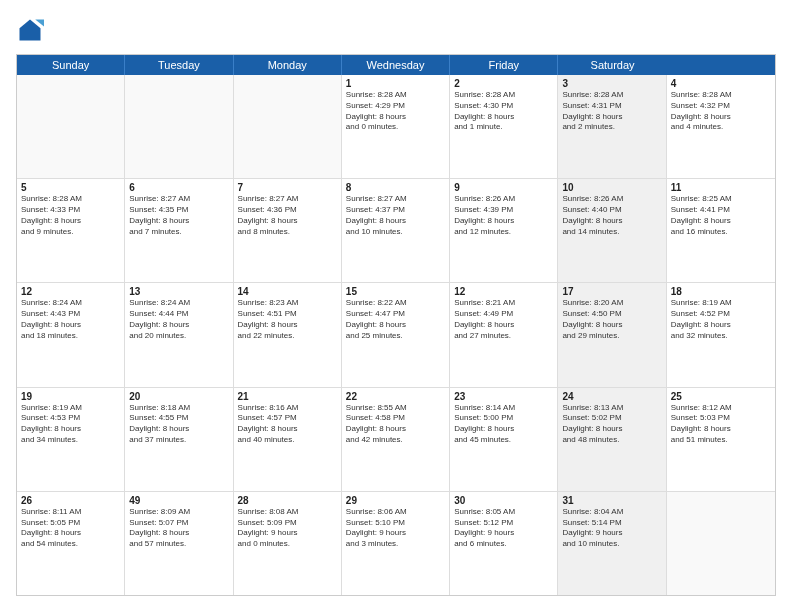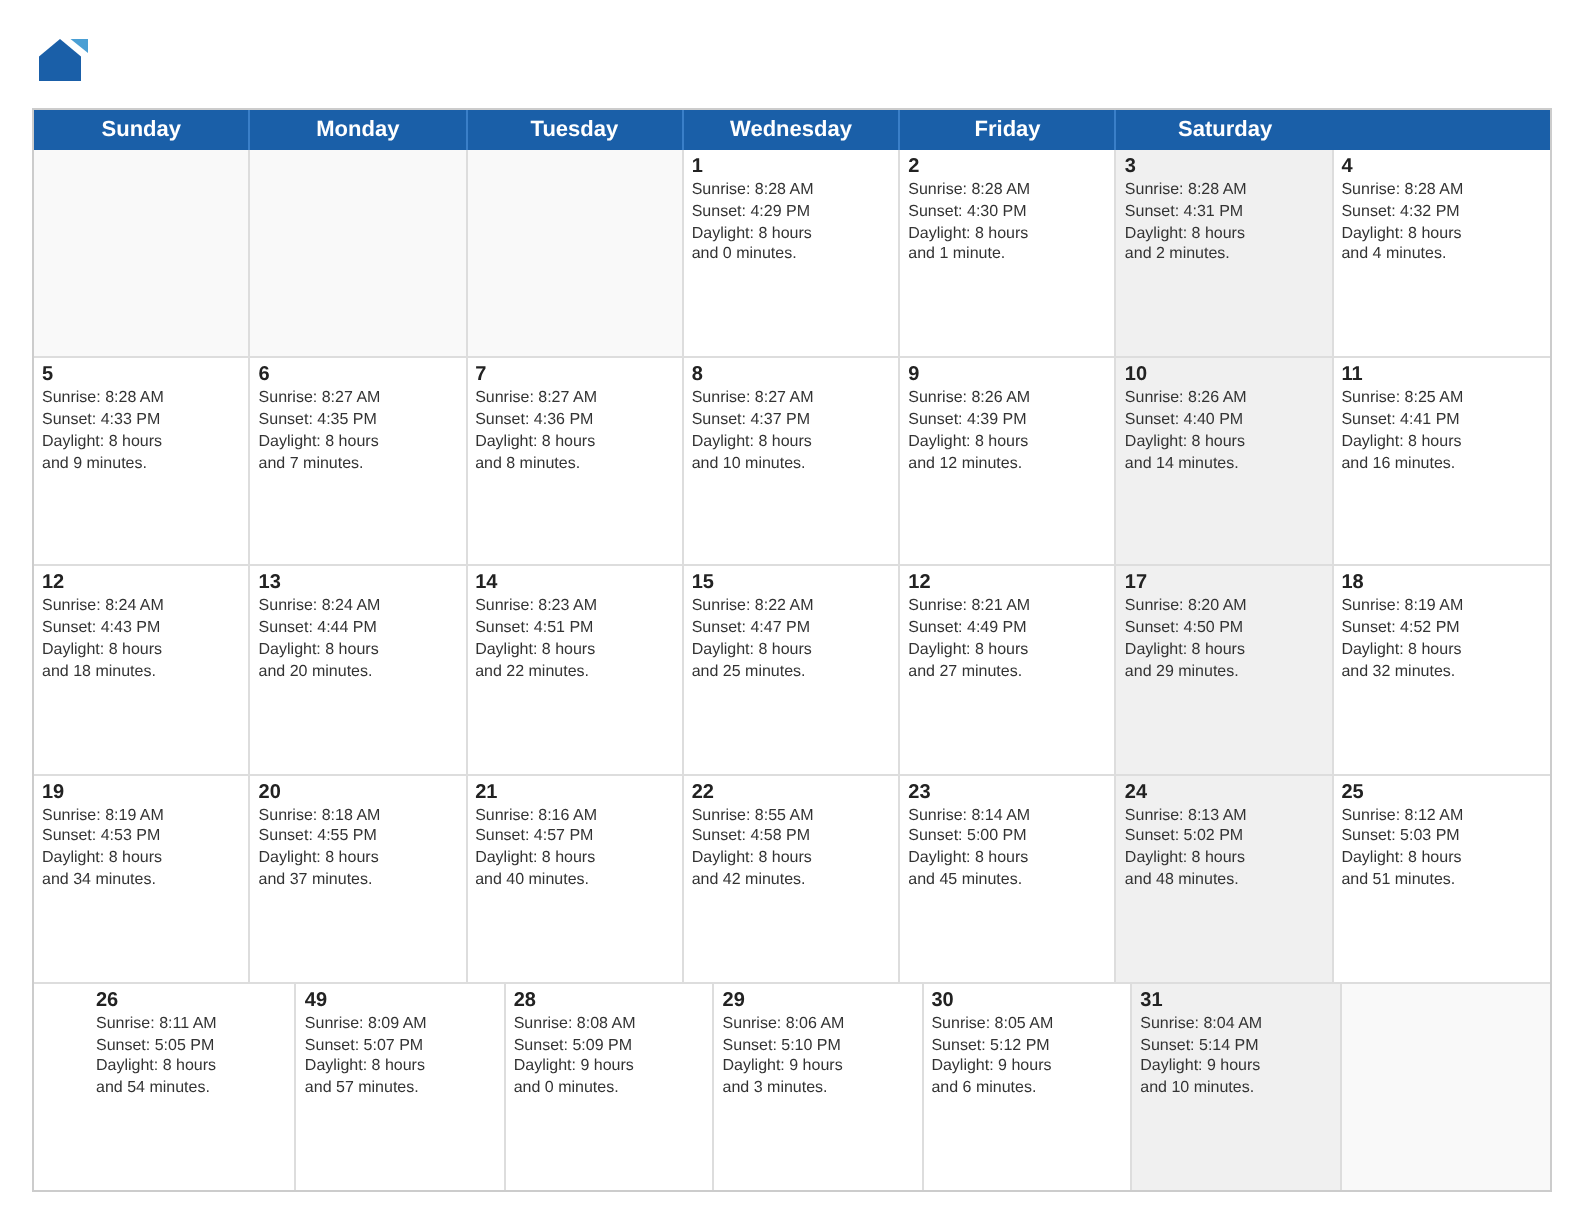--- a/index.html
+++ b/index.html
@@ -60,38 +60,38 @@
       border: 1px solid #ccc;
     }
     .cal-header {
       display: grid;
       grid-template-columns: repeat(7, 1fr);
       background: #1a5fa8;
     }
     .cal-header-cell {
       color: #fff;
       font-size: 11px;
-      font-weight: bold;
+      font-weight: normal;
       text-align: center;
       padding: 4px 2px;
       border-right: 1px solid #3a7fc8;
     }
     .cal-header-cell:last-child { border-right: none; }
     .cal-body {
       flex: 1;
       display: flex;
       flex-direction: column;
     }
     .cal-row {
       display: grid;
       grid-template-columns: repeat(7, 1fr);
       flex: 1;
       border-bottom: 1px solid #ddd;
     }
-    .cal-row:last-child { border-bottom: none; margin-left: 27px; }
+    .cal-row:last-child { border-bottom: none; }
     .cal-cell {
       border-right: 1px solid #ddd;
       padding: 3px 4px;
       font-size: 8.5px;
       color: #333;
       vertical-align: top;
       min-height: 0;
       overflow: hidden;
     }
     .cal-cell:last-child { border-right: none; }
@@ -126,22 +126,22 @@
     </div>
     <div class="title-block">
       <div class="title-month"></div>
       <div class="title-location"></div>
     </div>
   </div>
 
   <div class="calendar">
     <div class="cal-header">
     <div class="cal-header-cell">Sunday</div>
+        <div class="cal-header-cell">Tuesday</div>
         <div class="cal-header-cell">Monday</div>
-        <div class="cal-header-cell">Tuesday</div>
         <div class="cal-header-cell">Wednesday</div>
         <div class="cal-header-cell">Friday</div>
         <div class="cal-header-cell">Saturday</div>
       </div>
     <div class="cal-body">
     <div class="cal-row">
           <div class="cal-cell empty"></div>
           <div class="cal-cell empty"></div>
           <div class="cal-cell empty"></div>
           <div class="cal-cell">

